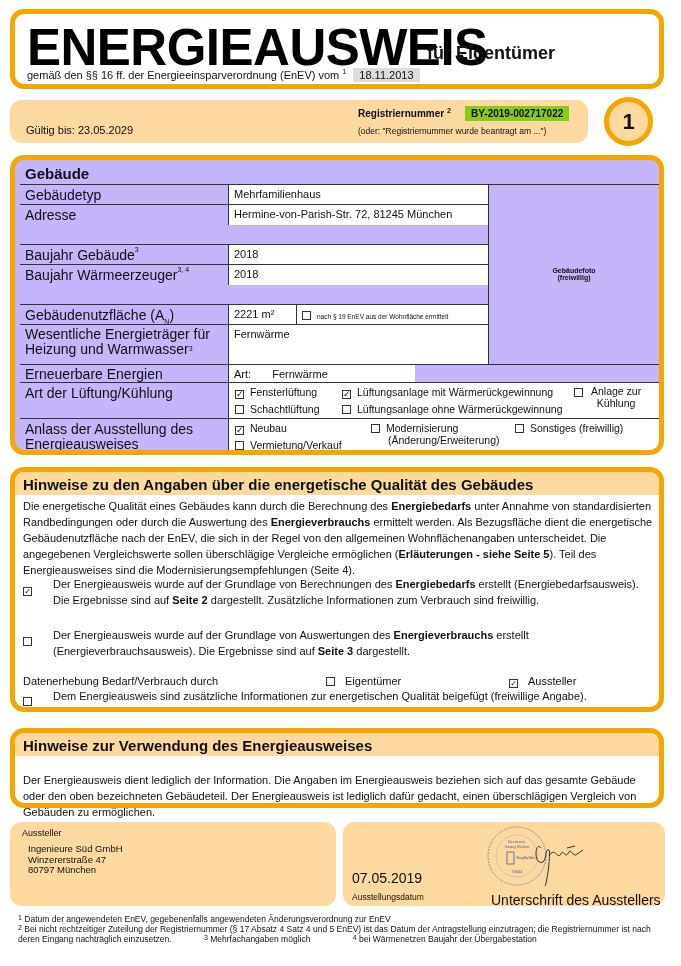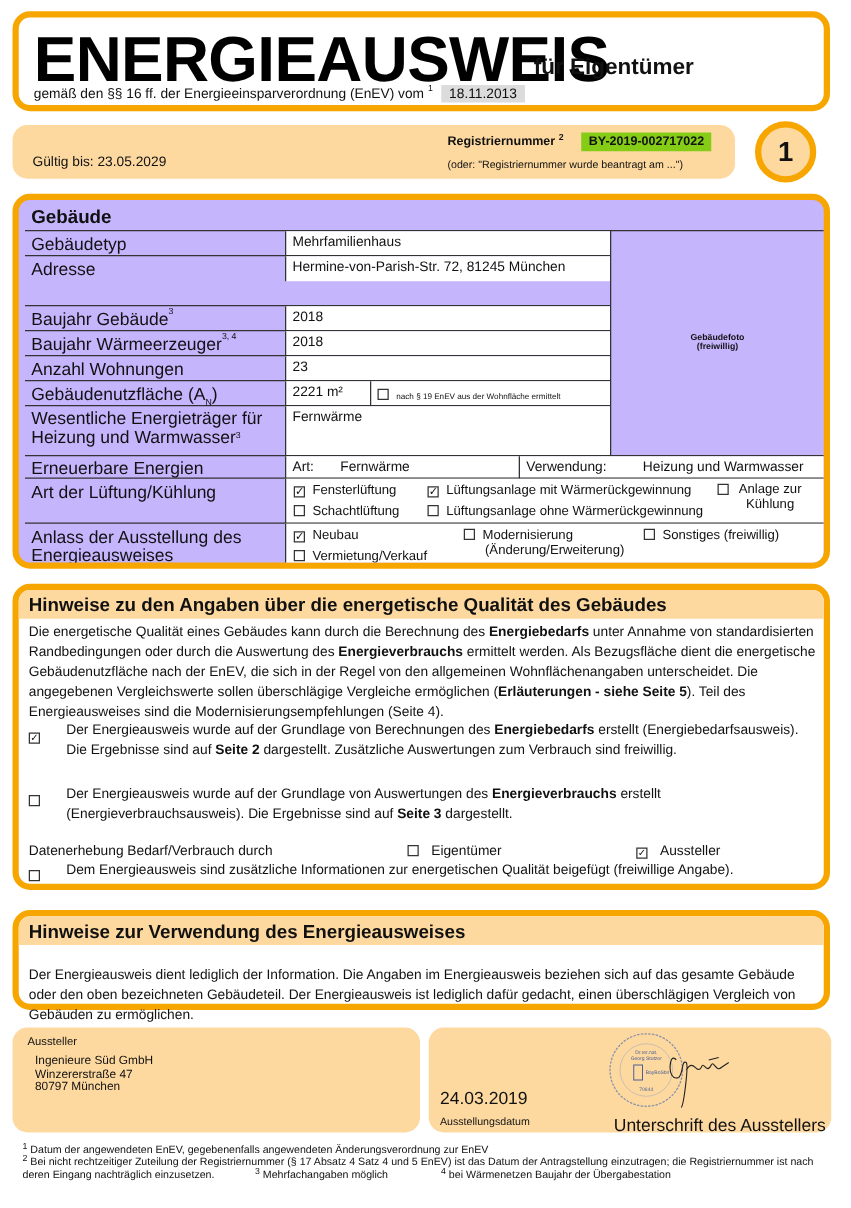--- a/index.html
+++ b/index.html
@@ -86,48 +86,40 @@
     <div class="cell" style="left:208px;top:0;width:260px;height:20px;">Hermine-von-Parish-Str. 72, 81245 München</div>
   </div>
   <div class="row" style="top:84px;height:20px;width:468px;">
     <span class="row-label" style="top:2px"><span>Baujahr Gebäude</span><sup>3</sup></span>
     <div class="cell" style="left:208px;top:0;width:260px;height:20px;">2018</div>
   </div>
   <div class="row" style="top:104px;height:20px;width:468px;">
     <span class="row-label" style="top:2px"><span>Baujahr Wärmeerzeuger</span><sup>3, 4</sup></span>
     <div class="cell" style="left:208px;top:0;width:260px;height:20px;">2018</div>
   </div>
-  <div class="row" style="top:124px;height:20px;width:468px;">
-    <span class="row-label" style="top:2px">Anzahl Wohnungen</span>
-    <div class="cell" style="left:208px;top:0;width:260px;height:20px;">23</div>
-  </div>
   <div class="row" style="top:144px;height:20px;width:468px;">
     <span class="row-label" style="top:2px"><span>Gebäudenutzfläche (A</span><sub style="font-size:7px">N</sub><span>)</span></span>
     <div class="cell" style="left:208px;top:0;width:68px;height:20px;">2221 m²</div>
     <div class="cell" style="left:276px;top:0;width:192px;height:20px;font-size:6.5px;padding-top:6px;">
       <span class="cb"></span><span>nach § 19 EnEV aus der Wohnfläche ermittelt</span>
     </div>
   </div>
   <div class="row" style="top:164px;height:40px;width:468px;">
     <div class="row-label" style="top:2px;line-height:15px;">
       <div>Wesentliche Energieträger für</div>
       <div><span>Heizung und Warmwasser</span><sup>3</sup></div>
     </div>
     <div class="cell" style="left:208px;top:0;width:260px;height:40px;">Fernwärme</div>
   </div>
 
   <div class="row" style="top:204px;height:18px;">
     <span class="row-label" style="top:1px">Erneuerbare Energien</span>
     <div class="cell" style="left:208px;top:0;width:187px;height:18px;">
       <span>Art:</span>
       <span style="margin-left:18px">Fernwärme</span>
-    </div>
-    <div class="cell" style="left:395px;top:0;width:244px;height:18px;">
-      <span>Verwendung:</span>
-      <span style="margin-left:26px">Heizung und Warmwasser</span>
     </div>
   </div>
 
   <div class="row" style="top:222px;height:36px;">
     <span class="row-label" style="top:2px">Art der Lüftung/Kühlung</span>
     <div class="cell sm" style="left:208px;top:0;width:431px;height:36px;padding:3px 6px;">
       <div style="position:absolute;left:6px;top:3px;"><span class="cb">✓</span><span>Fensterlüftung</span></div>
       <div style="position:absolute;left:113px;top:3px;"><span class="cb">✓</span><span>Lüftungsanlage mit Wärmerückgewinnung</span></div>
       <div style="position:absolute;left:345px;top:3px;"><span class="cb"></span></div>
       <div style="position:absolute;left:362px;top:2px;line-height:12px;text-align:center;">
@@ -152,21 +144,21 @@
       <div style="position:absolute;left:6px;top:20px;"><span class="cb"></span><span>Vermietung/Verkauf</span></div>
     </div>
   </div>
 </div>
 
 <div id="hints1" class="orange-box">
   <div class="hint-title">Hinweise zu den Angaben über die energetische Qualität des Gebäudes</div>
   <div class="para" id="intro-para" style="top:26px;width:630px;"><span>Die energetische Qualität eines Gebäudes kann durch die Berechnung des </span><b>Energiebedarfs</b><span> unter Annahme von standardisierten Randbedingungen oder durch die Auswertung des </span><b>Energieverbrauchs</b><span> ermittelt werden. Als Bezugsfläche dient die energetische Gebäudenutzfläche nach der EnEV, die sich in der Regel von den allgemeinen Wohnflächenangaben unterscheidet. Die angegebenen Vergleichswerte sollen überschlägige Vergleiche ermöglichen (</span><b>Erläuterungen - siehe Seite 5</b><span>). Teil des Energieausweises sind die Modernisierungsempfehlungen (Seite 4).</span></div>
 
   <div style="position:absolute;left:8px;top:107px;"><span class="cb" style="font-size:8px">✓</span></div>
-  <div class="para" id="demand-para" style="left:38px;top:104px;width:600px;"><span>Der Energieausweis wurde auf der Grundlage von Berechnungen des </span><b>Energiebedarfs</b><span> erstellt (Energiebedarfsausweis). Die Ergebnisse sind auf </span><b>Seite 2</b><span> dargestellt. Zusätzliche Auswertungen zum Verbrauch sind freiwillig.</span></div>
+  <div class="para" id="demand-para" style="left:38px;top:104px;width:600px;"><span>Der Energieausweis wurde auf der Grundlage von Berechnungen des </span><b>Energiebedarfs</b><span> erstellt (Energiebedarfsausweis). Die Ergebnisse sind auf </span><b>Seite 2</b><span> dargestellt. Zusätzliche Informationen zum Verbrauch sind freiwillig.</span></div>
 
   <div style="position:absolute;left:8px;top:159px;"><span class="cb"></span></div>
   <div class="para" id="cons-para" style="left:38px;top:155px;width:600px;"><span>Der Energieausweis wurde auf der Grundlage von Auswertungen des </span><b>Energieverbrauchs</b><span> erstellt (Energieverbrauchsausweis). Die Ergebnisse sind auf </span><b>Seite 3</b><span> dargestellt.</span></div>
 
   <div class="para" style="top:201px;">Datenerhebung Bedarf/Verbrauch durch</div>
   <div class="para" style="left:311px;top:201px;"><span class="cb"></span><span style="margin-left:4px">Eigentümer</span></div>
   <div class="para" style="left:494px;top:201px;"><span class="cb" style="font-size:8px">✓</span><span style="margin-left:4px">Aussteller</span></div>
 
   <div style="position:absolute;left:8px;top:219px;"><span class="cb"></span></div>
   <div class="para" style="left:38px;top:216px;">Dem Energieausweis sind zusätzliche Informationen zur energetischen Qualität beigefügt (freiwillige Angabe).</div>
@@ -180,21 +172,21 @@
 <div id="issuer">
   <div style="position:absolute;left:12px;top:6px;font-size:9px;">Aussteller</div>
   <div style="position:absolute;left:18px;top:22px;font-size:9.5px;line-height:10.5px;">
     <div>Ingenieure Süd GmbH</div>
     <div>Winzererstraße 47</div>
     <div>80797 München</div>
   </div>
 </div>
 
 <div id="sign">
-  <div style="position:absolute;left:9px;top:48px;font-size:14px;">24.03.2019</div>
+  <div style="position:absolute;left:9px;top:48px;font-size:14px;">07.05.2019</div>
   <div style="position:absolute;left:9px;top:70px;font-size:8.5px;">Ausstellungsdatum</div>
   <div style="position:absolute;left:148px;top:70px;font-size:14px;">Unterschrift des Ausstellers</div>
 
   <svg style="position:absolute;left:140px;top:4px;" width="110" height="64" viewBox="0 0 110 64">
     <g>
       <circle cx="34" cy="30" r="29" fill="none" stroke="#6a7fae" stroke-width="1" stroke-dasharray="2 1" opacity="0.8"></circle>
       <circle cx="34" cy="30" r="21" fill="none" stroke="#8a9ac0" stroke-width="0.6" opacity="0.6"></circle>
       <text x="34" y="17" font-size="4" text-anchor="middle" fill="#4c5f95">Dr.rer.nat.</text>
       <text x="34" y="22" font-size="4" text-anchor="middle" fill="#4c5f95">Georg Stutzer</text>
       <rect x="24" y="26" width="7" height="12" fill="none" stroke="#4c5f95" stroke-width="0.8"></rect>

